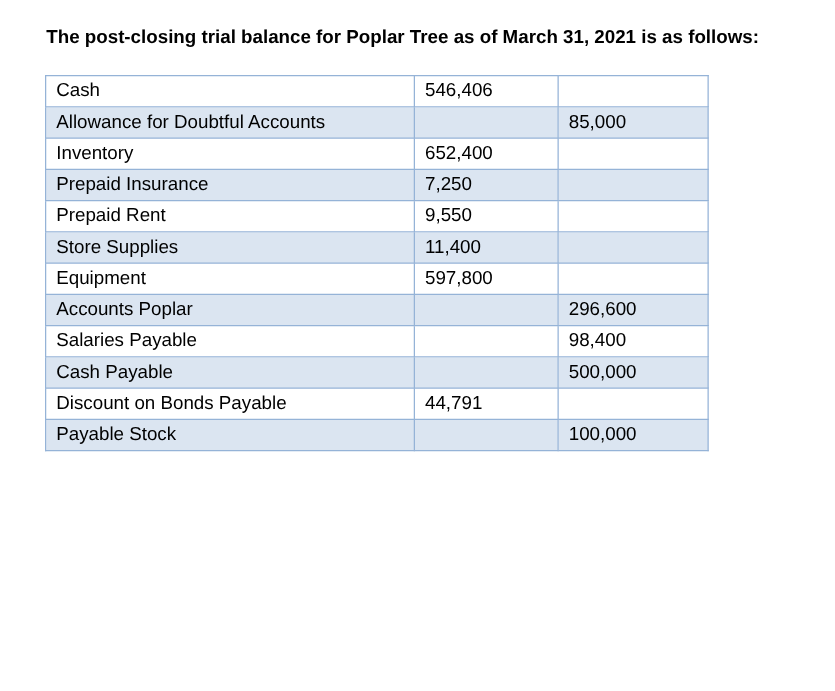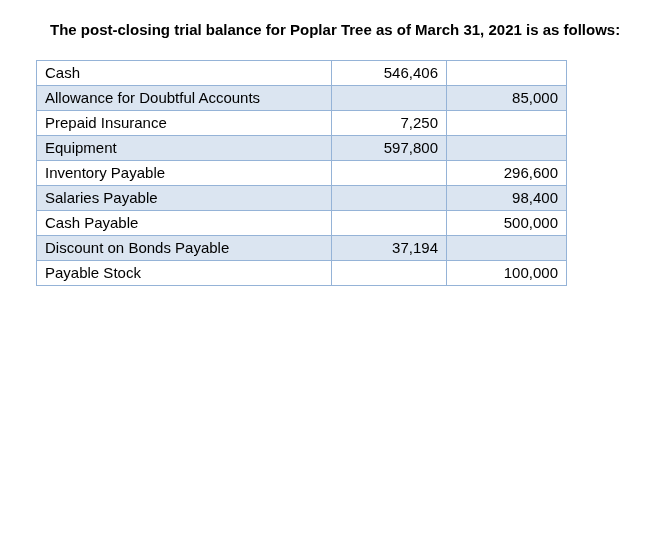--- a/index.html
+++ b/index.html
@@ -16,39 +16,39 @@
     background:var(--bg);
     color:var(--text);
     font-family:"Liberation Sans", sans-serif;
     overflow:hidden;
   }
   .page{ padding:20px 0 0 36px; }
   .title{
     font-weight:700;
     font-size:15px;
     line-height:19px;
-    margin:0 0 21px 14px;
+    margin:0 0 21px 1px;
     white-space:nowrap;
   }
   table.trial-balance{
     border-collapse:collapse;
     table-layout:fixed;
     width:530px;
     font-size:15px;
   }
   td{
     border:1px solid var(--border);
     padding:2px 8px;
     line-height:20px;
     vertical-align:top;
     overflow:hidden;
   }
   tbody tr:nth-child(even){ background:var(--stripe); }
   td.account{ white-space:pre-line;margin-left:14px; }
-  td.num{ text-align:right; }
+  td.num{ }
   .total-underline{
     display:inline-block;
     border-bottom:3px double var(--text);
     line-height:18px;
   }
 </style>
 </head>
 <body>
 
 <div class="page">
@@ -65,47 +65,62 @@
           <td class="account">Cash</td>
           <td class="num debit">546,406</td>
           <td class="num credit"></td>
         </tr>
         <tr>
           <td class="account">Allowance for Doubtful Accounts</td>
           <td class="num debit"></td>
           <td class="num credit">85,000</td>
         </tr>
         <tr>
+          <td class="account">Inventory</td>
+          <td class="num debit">652,400</td>
+          <td class="num credit"></td>
+        </tr>
+        <tr>
           <td class="account">Prepaid Insurance</td>
           <td class="num debit">7,250</td>
+          <td class="num credit"></td>
+        </tr>
+        <tr>
+          <td class="account">Prepaid Rent</td>
+          <td class="num debit">9,550</td>
+          <td class="num credit"></td>
+        </tr>
+        <tr>
+          <td class="account">Store Supplies</td>
+          <td class="num debit">11,400</td>
           <td class="num credit"></td>
         </tr>
         <tr>
           <td class="account">Equipment</td>
           <td class="num debit">597,800</td>
           <td class="num credit"></td>
         </tr>
         <tr>
-          <td class="account">Inventory Payable</td>
+          <td class="account">Accounts Poplar</td>
           <td class="num debit"></td>
           <td class="num credit">296,600</td>
         </tr>
         <tr>
           <td class="account">Salaries Payable</td>
           <td class="num debit"></td>
           <td class="num credit">98,400</td>
         </tr>
         <tr>
           <td class="account">Cash Payable</td>
           <td class="num debit"></td>
           <td class="num credit">500,000</td>
         </tr>
         <tr>
           <td class="account">Discount on Bonds Payable</td>
-          <td class="num debit">37,194</td>
+          <td class="num debit">44,791</td>
           <td class="num credit"></td>
         </tr>
         <tr>
           <td class="account">Payable Stock</td>
           <td class="num debit"></td>
           <td class="num credit">100,000</td>
         </tr>
       </tbody>
   </table>
 </div>

